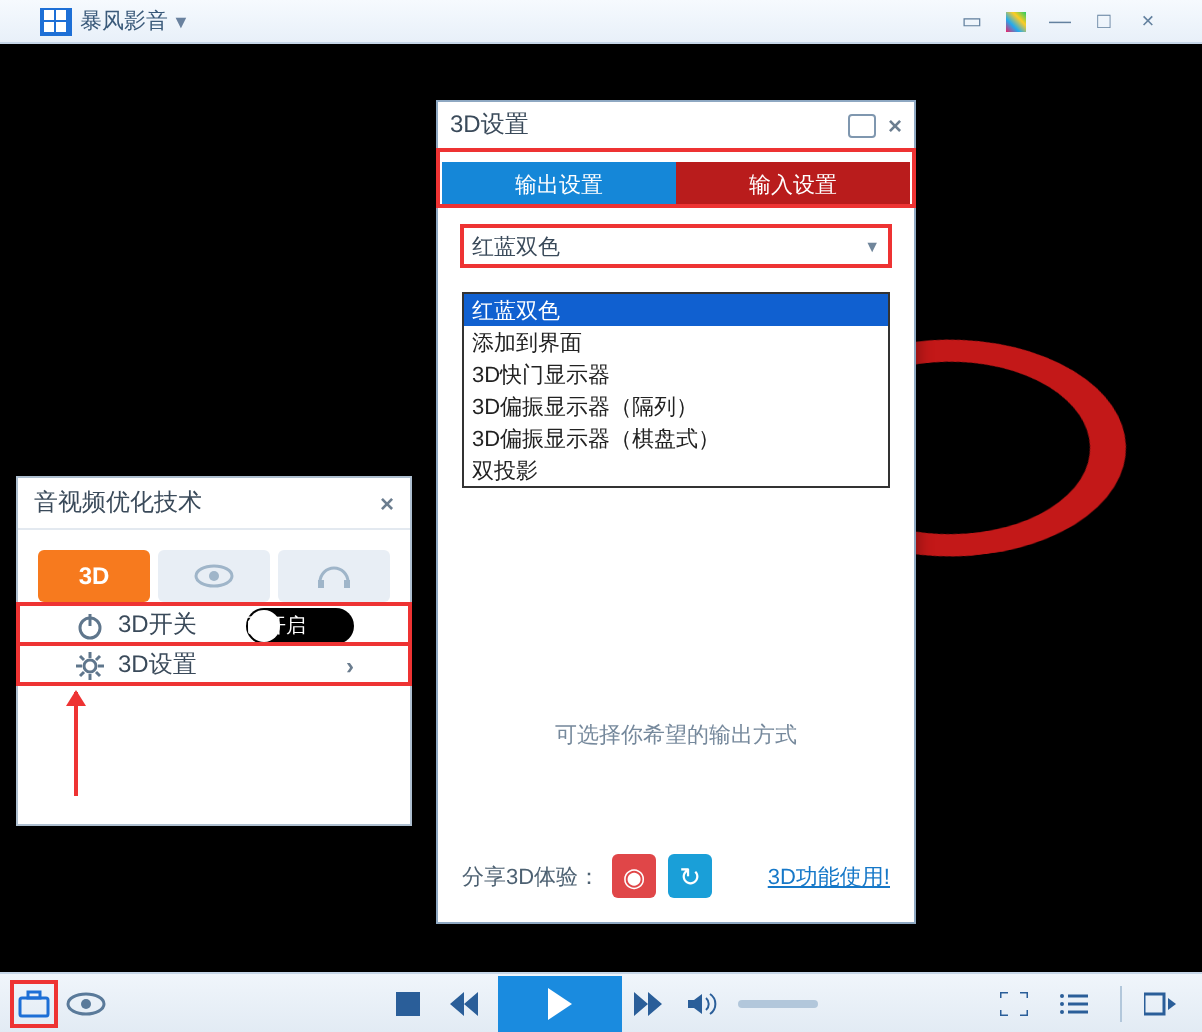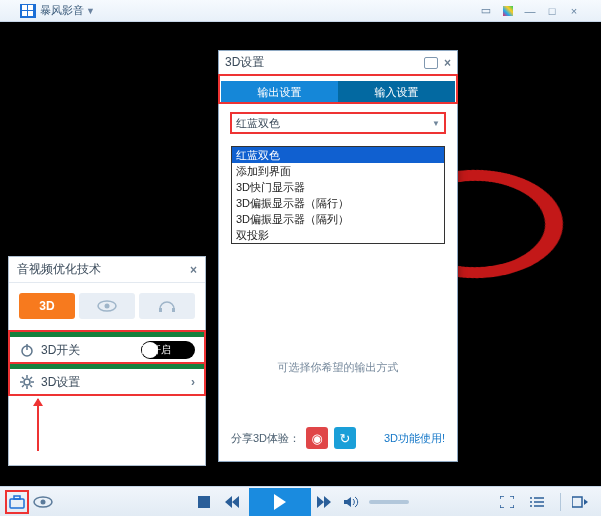--- a/index.html
+++ b/index.html
@@ -8,60 +8,60 @@
 .app-logo{width:16px;height:14px;background:#1d6fd6;margin-right:4px;display:flex;flex-wrap:wrap;padding:1px}
 .app-logo span{width:5px;height:5px;background:#fff;margin:0.5px}
 .app-title{color:#3a5a7a;font-size:11px}
 .tb-dd{color:#6a829f;margin-left:2px;font-size:9px}
 .tb-right{margin-left:auto;display:flex;gap:8px;color:#63819f}
 .tb-ic{width:14px;height:14px;display:flex;align-items:center;justify-content:center;font-size:11px;cursor:pointer}
 .sq4{width:10px;height:10px;background:linear-gradient(45deg,#e26,#2ae,#fc2,#2c6);display:grid;grid-template:1fr 1fr/1fr 1fr}
 .video{position:absolute;top:22px;left:0;right:0;bottom:30px;background:#000}
 .red-frame{position:absolute;right:60px;top:120px;width:160px;height:160px}
 .red-frame::before{content:"";position:absolute;width:140px;height:140px;border:18px solid #c31818;border-radius:50%;top:-6px;left:6px;transform:rotateX(52deg) rotateZ(-12deg)}
-.panel-av{position:absolute;left:8px;top:256px;width:198px;background:#fff;border:1px solid #aebfd0;box-shadow:0 2px 6px rgba(0,0,0,.3);z-index:5}
+.panel-av{position:absolute;left:8px;top:238px;width:198px;background:#fff;border:1px solid #aebfd0;box-shadow:0 2px 6px rgba(0,0,0,.3);z-index:5}
 .panel-hd{display:flex;align-items:center;height:26px;padding:0 8px;border-bottom:1px solid #e3e9f0}
 .panel-title{font-size:12px;color:#3a4a5a}
 .panel-x{margin-left:auto;color:#6b7d8f;font-weight:bold;cursor:pointer}
-.mode-row{display:flex;gap:4px;padding:10px 10px 12px}
+.mode-row{display:flex;gap:4px;padding:10px 10px 1px}
 .mode-btn{flex:1;height:26px;border-radius:3px;display:flex;align-items:center;justify-content:center;font-size:12px}
 .mode-3d{background:#f77a1e;color:#fff;font-weight:bold}
 .mode-eye,.mode-ear{background:#e8eef5;color:#9fb5c9}
-.row{display:flex;align-items:center;height:32px;padding:0 10px;border-top:6px solid #15803d;position:relative}
+.row{display:flex;align-items:center;height:20px;padding:0 28px;border-top:1px solid #15803d;position:relative}
 .row-ic{width:16px;color:#5f768c;margin-right:6px;display:flex;justify-content:center}
 .row-lbl{color:#3a4a5a}
 .chev{margin-left:auto;color:#6b7d8f;font-weight:bold}
 .switch{margin-left:auto;width:54px;height:18px;border-radius:9px;position:relative;font-size:10px;display:flex;align-items:center}
 .sw-on{background:#000000;color:#fff;justify-content:flex-start;padding-right:4px}
 .sw-on::before{content:"";position:absolute;left:1px;top:1px;width:16px;height:16px;background:#fff;border-radius:50%}
 .sw-off{background:#d8dfe6;color:#8a98a6;justify-content:flex-start;padding-left:4px}
 .sw-off::after{content:"";position:absolute;right:1px;top:1px;width:16px;height:16px;background:#fff;border-radius:50%}
 .hl-red{outline:2px solid #e33;outline-offset:-1px}
 .arrow-up{position:absolute;left:28px;bottom:-56px;width:2px;height:52px;background:#e33}
 .arrow-up::before{content:"";position:absolute;top:-6px;left:-4px;border:5px solid transparent;border-bottom:8px solid #e33}
 .panel-3d{position:absolute;left:218px;top:50px;width:240px;height:412px;background:#fff;border:1px solid #8ea8c2;box-shadow:0 2px 8px rgba(0,0,0,.4);z-index:6}
 .p3d-hd{display:flex;align-items:center;height:24px;padding:0 6px;border-bottom:1px solid #d7e1ea}
 .thumb-ic{margin-left:auto;width:14px;height:12px;border:1px solid #7f97af;border-radius:2px;position:relative}
 .tabs{display:flex;padding:6px 2px 0;gap:0}
-.tab{flex:1;height:22px;display:flex;align-items:center;justify-content:center;font-size:11px;background:#0369a1;color:#fff;cursor:pointer}
+.tab{flex:1;height:22px;display:flex;align-items:center;justify-content:center;font-size:11px;background:#b91c1c;color:#fff;cursor:pointer}
 .tab.active{background:#1587d8}
 .p3d-body{padding:10px 12px}
 .sel-lbl{font-size:12px;color:#3a4a5a;margin:6px 0 10px}
 .combo{height:20px;border:1px solid #9fb5c9;display:flex;align-items:center;padding:0 4px;font-size:11px;color:#3a4a5a;position:relative}
 .combo-dd{margin-left:auto;color:#70869b;font-size:8px}
 .dropdown{position:absolute;left:12px;top:95px;right:12px;border:1px solid #333;background:#fff;z-index:2}
 .dd-item{height:16px;padding:0 4px;font-size:11px;color:#222;display:flex;align-items:center}
 .dd-item.sel{background:#1060d0;color:#fff}
 .hint{position:absolute;bottom:86px;left:0;right:0;text-align:center;font-size:11px;color:#76899c}
 .share-row{position:absolute;bottom:12px;left:12px;right:12px;display:flex;align-items:center;gap:6px}
 .share-lbl{font-size:11px;color:#4d6172}
 .ic-box{width:22px;height:22px;border-radius:3px;display:flex;align-items:center;justify-content:center;color:#fff;font-size:13px}
 .weibo{background:#e04648}
 .qzone{background:#1a9fd8}
-.link{margin-left:auto;color:#1678c8;font-size:11px;cursor:pointer}
+.link{margin-left:auto;color:#1678c8;text-decoration:underline;font-size:11px;cursor:pointer}
 .bottombar{position:absolute;left:0;right:0;bottom:0;height:30px;background:linear-gradient(#f0f5fb,#e2ebf4);display:flex;align-items:center;padding:0 6px;border-top:1px solid #c6d6e8}
 .bb-ic{width:22px;height:22px;display:flex;align-items:center;justify-content:center;color:#2a5e99;cursor:pointer;margin-right:4px}
 .bb-center{position:absolute;left:50%;transform:translateX(-50%);display:flex;align-items:center;gap:2px}
 .play-btn{width:62px;height:28px;background:#1a8bdf;display:flex;align-items:center;justify-content:center;cursor:pointer}
 .play-tri{border-left:12px solid #fff;border-top:8px solid transparent;border-bottom:8px solid transparent}
 .bb-right{margin-left:auto;display:flex;align-items:center;gap:4px}
 svg{display:block}
 </style>
 </head>
 <body>
@@ -159,22 +159,22 @@
   <div class="p3d-body">
     <div class="combo hl-red">
       <span>红蓝双色</span>
       <span class="combo-dd">▼</span>
     </div>
   </div>
   <div class="dropdown">
     <div class="dd-item sel">红蓝双色</div>
     <div class="dd-item">添加到界面</div>
     <div class="dd-item">3D快门显示器</div>
-    <div class="dd-item">3D偏振显示器（隔行）</div>
     <div class="dd-item">3D偏振显示器（隔列）</div>
+    <div class="dd-item">3D偏振显示器（棋盘式）</div>
     <div class="dd-item">双投影</div>
   </div>
   <div class="hint">可选择你希望的输出方式</div>
   <div class="share-row">
     <span class="share-lbl">分享3D体验：</span>
     <div class="ic-box weibo">◉</div>
     <div class="ic-box qzone">↻</div>
     <span class="link">3D功能使用!</span>
   </div>
 </div>

